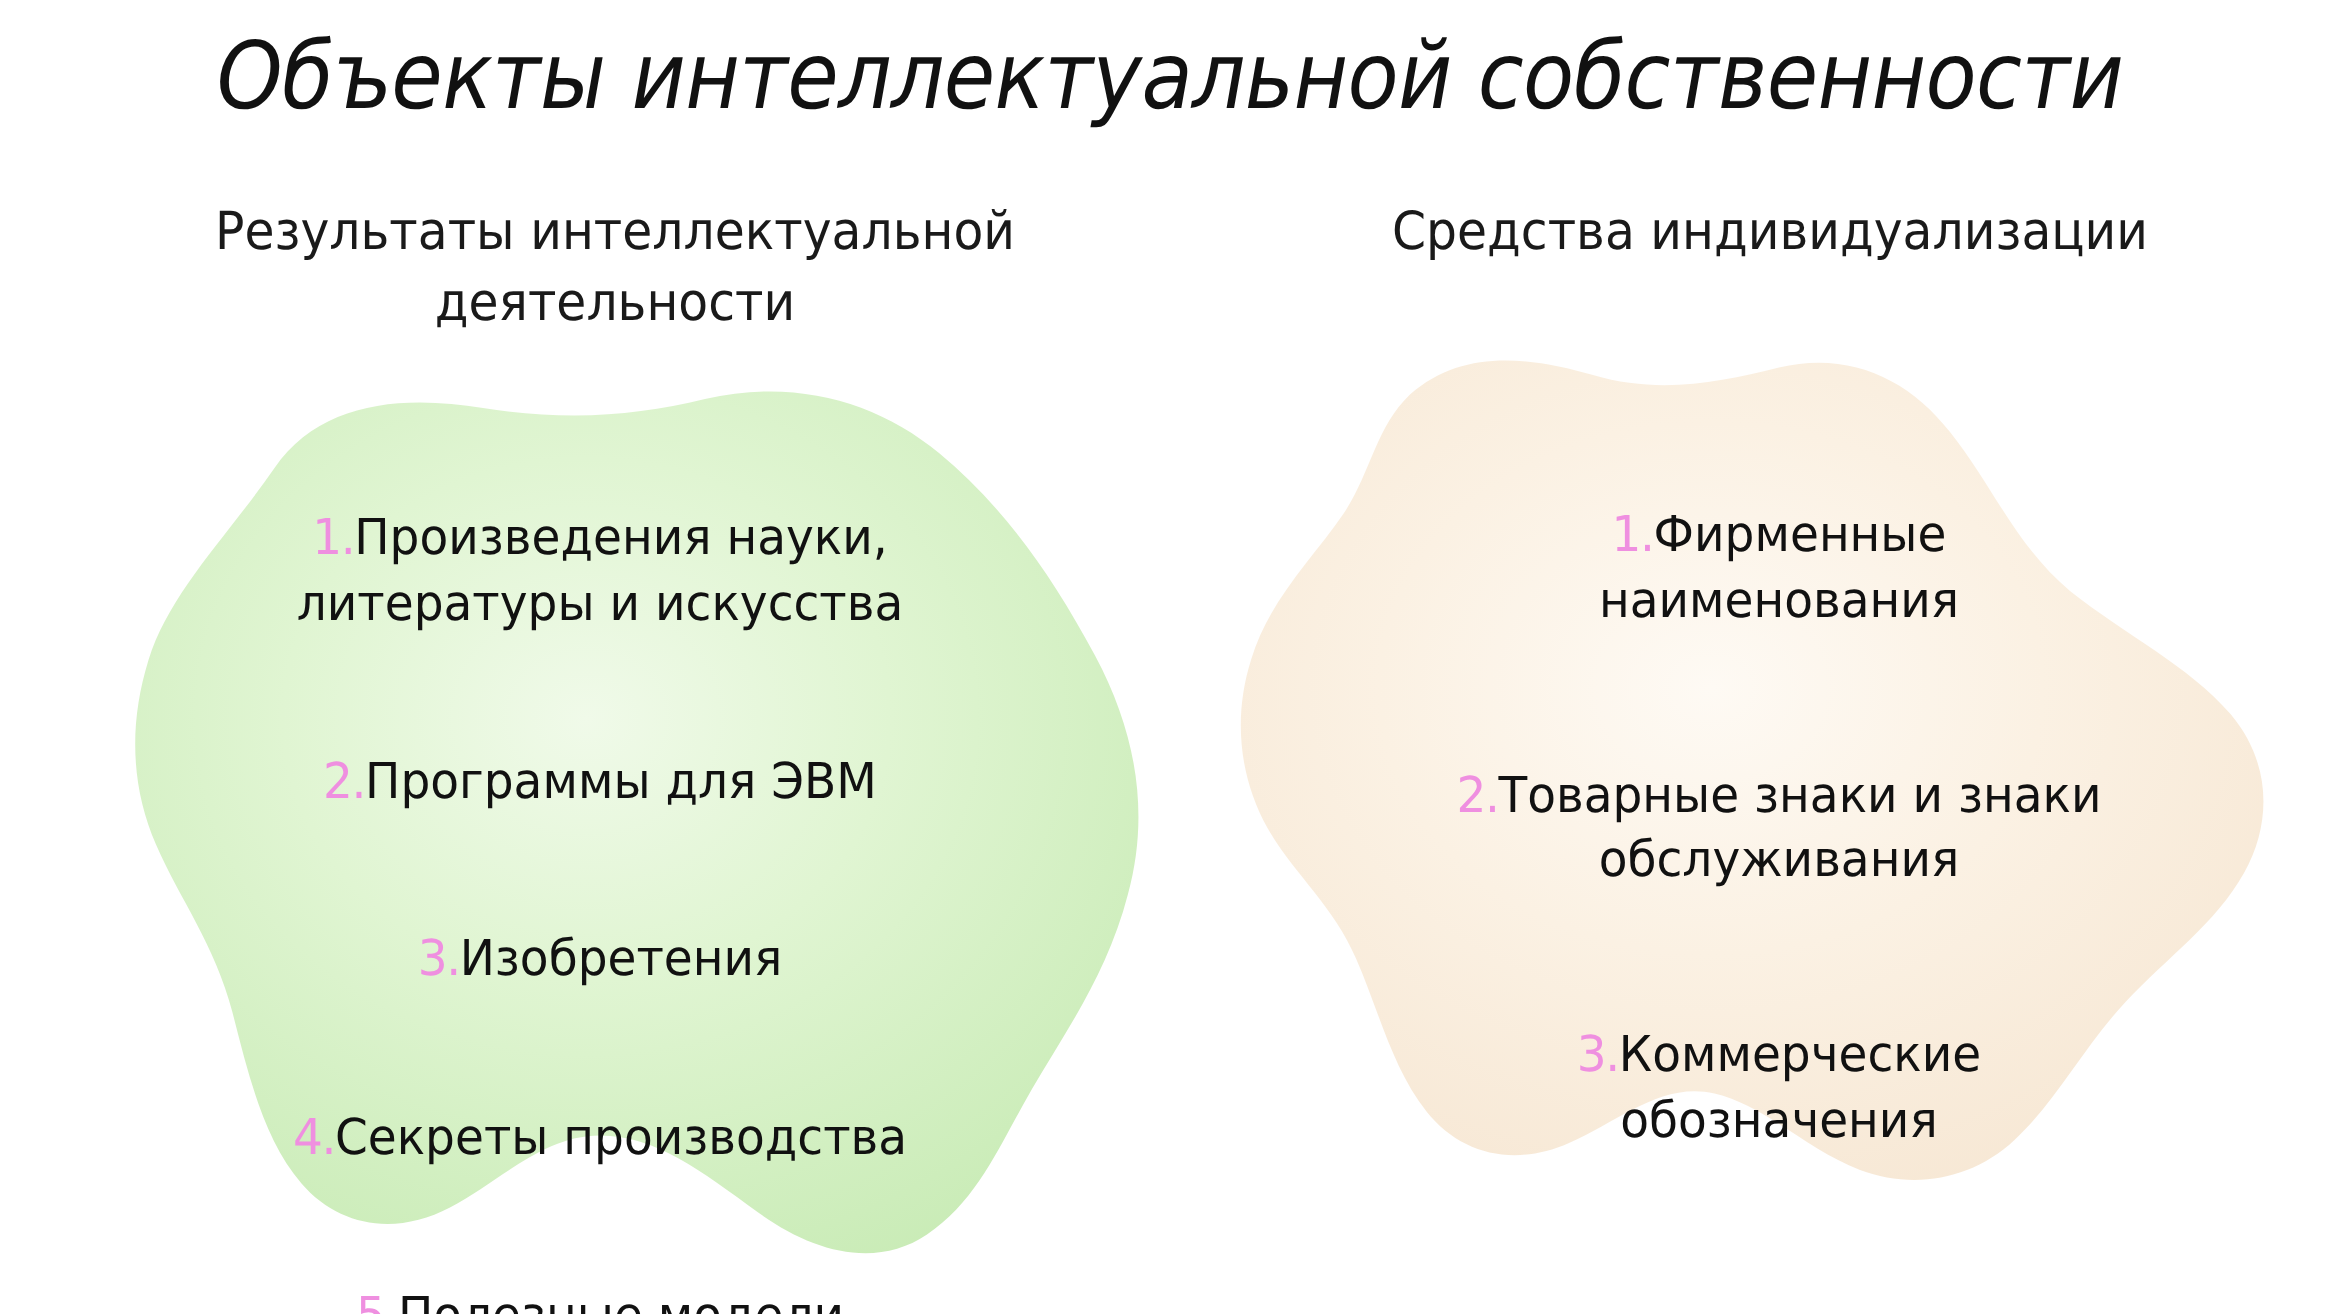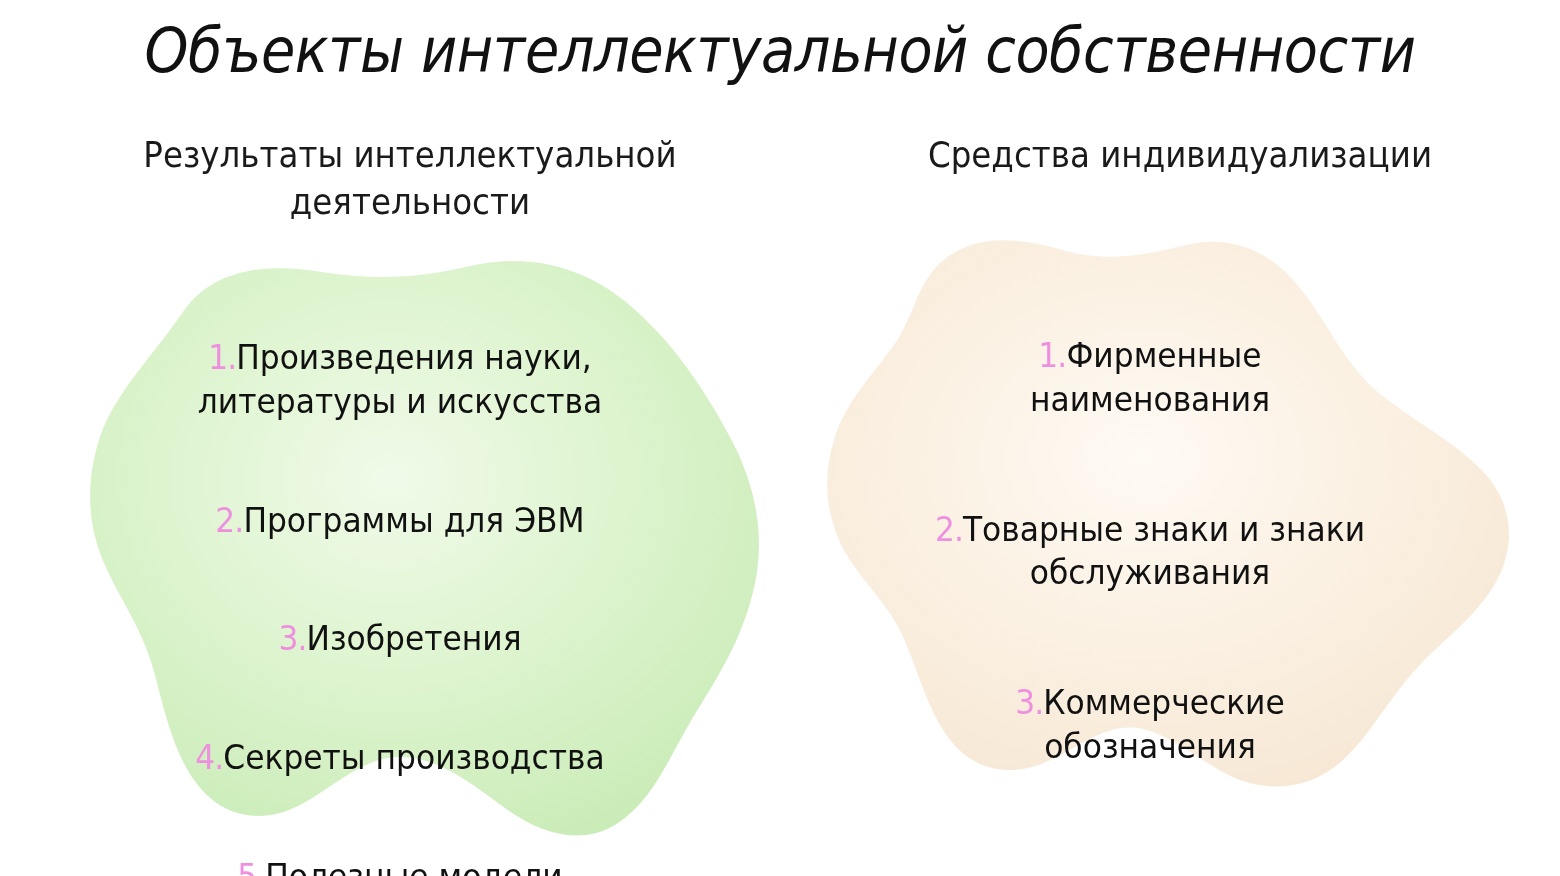--- a/index.html
+++ b/index.html
@@ -56,21 +56,21 @@
     height: 876px;
     pointer-events: none;
   }
 
   
   .list-block {
     position: absolute;
     text-align: center;
   }
   #list-left  { top: 292px; left: 110px; width: 580px; }
-  #list-right { top: 290px; left: 860px; width: 580px; }
+  #list-right { top: 290px; left: 896px; width: 580px; }
 
   .list-item {
     font-family: "DejaVu Sans", sans-serif;
     font-size: 33px;
     font-weight: 400;
     color: #111111;
     line-height: 1.33;
     transform: scaleX(0.95);
     white-space: pre-line;
   }

